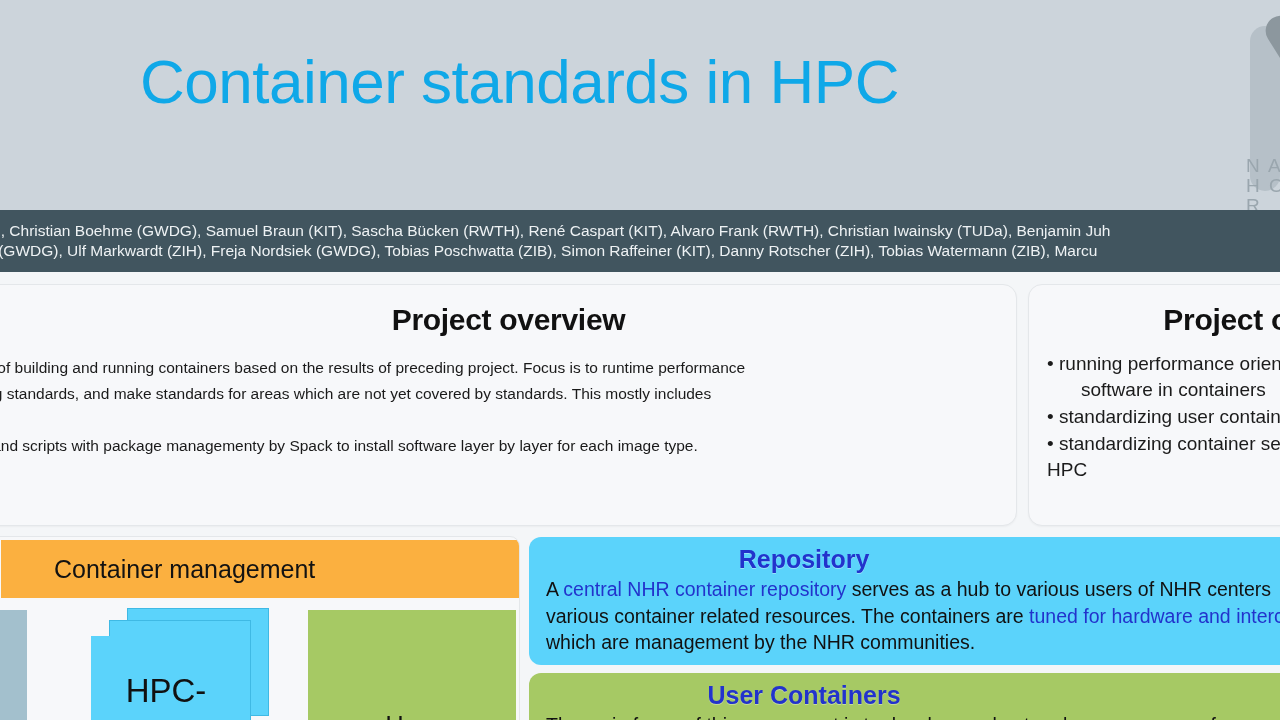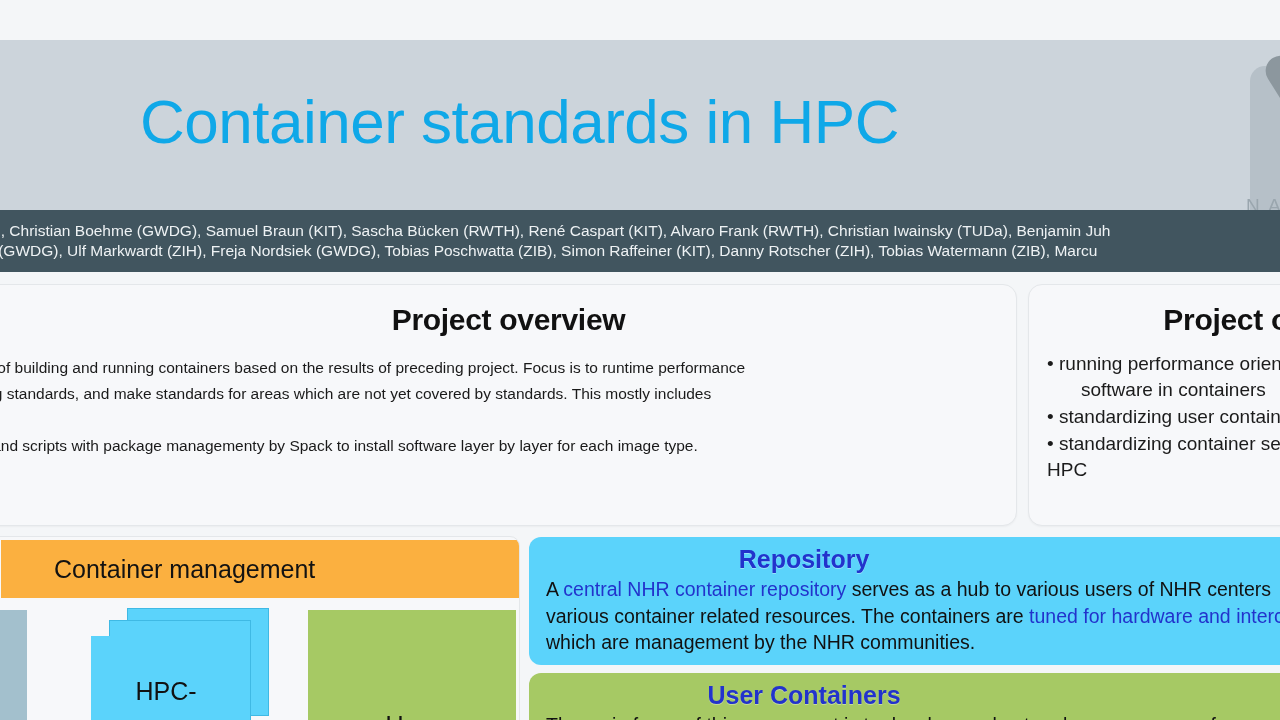--- a/index.html
+++ b/index.html
@@ -8,21 +8,20 @@
     width:1280px;height:720px;overflow:hidden;
     background:#f4f6f8;
     font-family:"Liberation Sans", sans-serif;
     position:relative;
   }
 
   
   #header{
     position:absolute;left:0;top:0;width:1280px;height:210px;
     background:#ccd4db;
-    margin-top:40px;
   }
   #poster-title{
     position:absolute;left:140px;top:42px;width:900px;
     font-size:62px;line-height:80px;
     color:#0fa8e8;
     font-weight:400;
     letter-spacing:-0.5px;
     white-space:nowrap;
   }
   #nhr-logo{
@@ -120,21 +119,21 @@
   #stack{
     position:absolute;left:350px;top:6px;width:180px;height:135px;
   }
   #stack .sheet{
     position:absolute;background:#5bd3fb;border:1px solid #3fb9e4;
   }
   #stack .s3{left:36px;top:0px;width:140px;height:106px;}
   #stack .s2{left:18px;top:12px;width:140px;height:110px;}
   #stack .s1{left:0px;top:28px;width:150px;height:110px;border:none;
     display:flex;align-items:center;justify-content:center;text-align:center;}
-  #stack .s1 .cap{font-size:25px;line-height:30px;color:#111;}
+  #stack .s1 .cap{font-size:33px;line-height:30px;color:#111;}
   #box-user{
     left:567px;top:8px;width:208px;height:130px;
     background:#a6c964;
     display:flex;align-items:flex-end;justify-content:center;
   }
   #box-user .cap{font-size:25px;color:#111;padding-bottom:0px;}
 
   
   #repo-panel{
     position:absolute;left:529px;top:537px;width:820px;height:128px;

